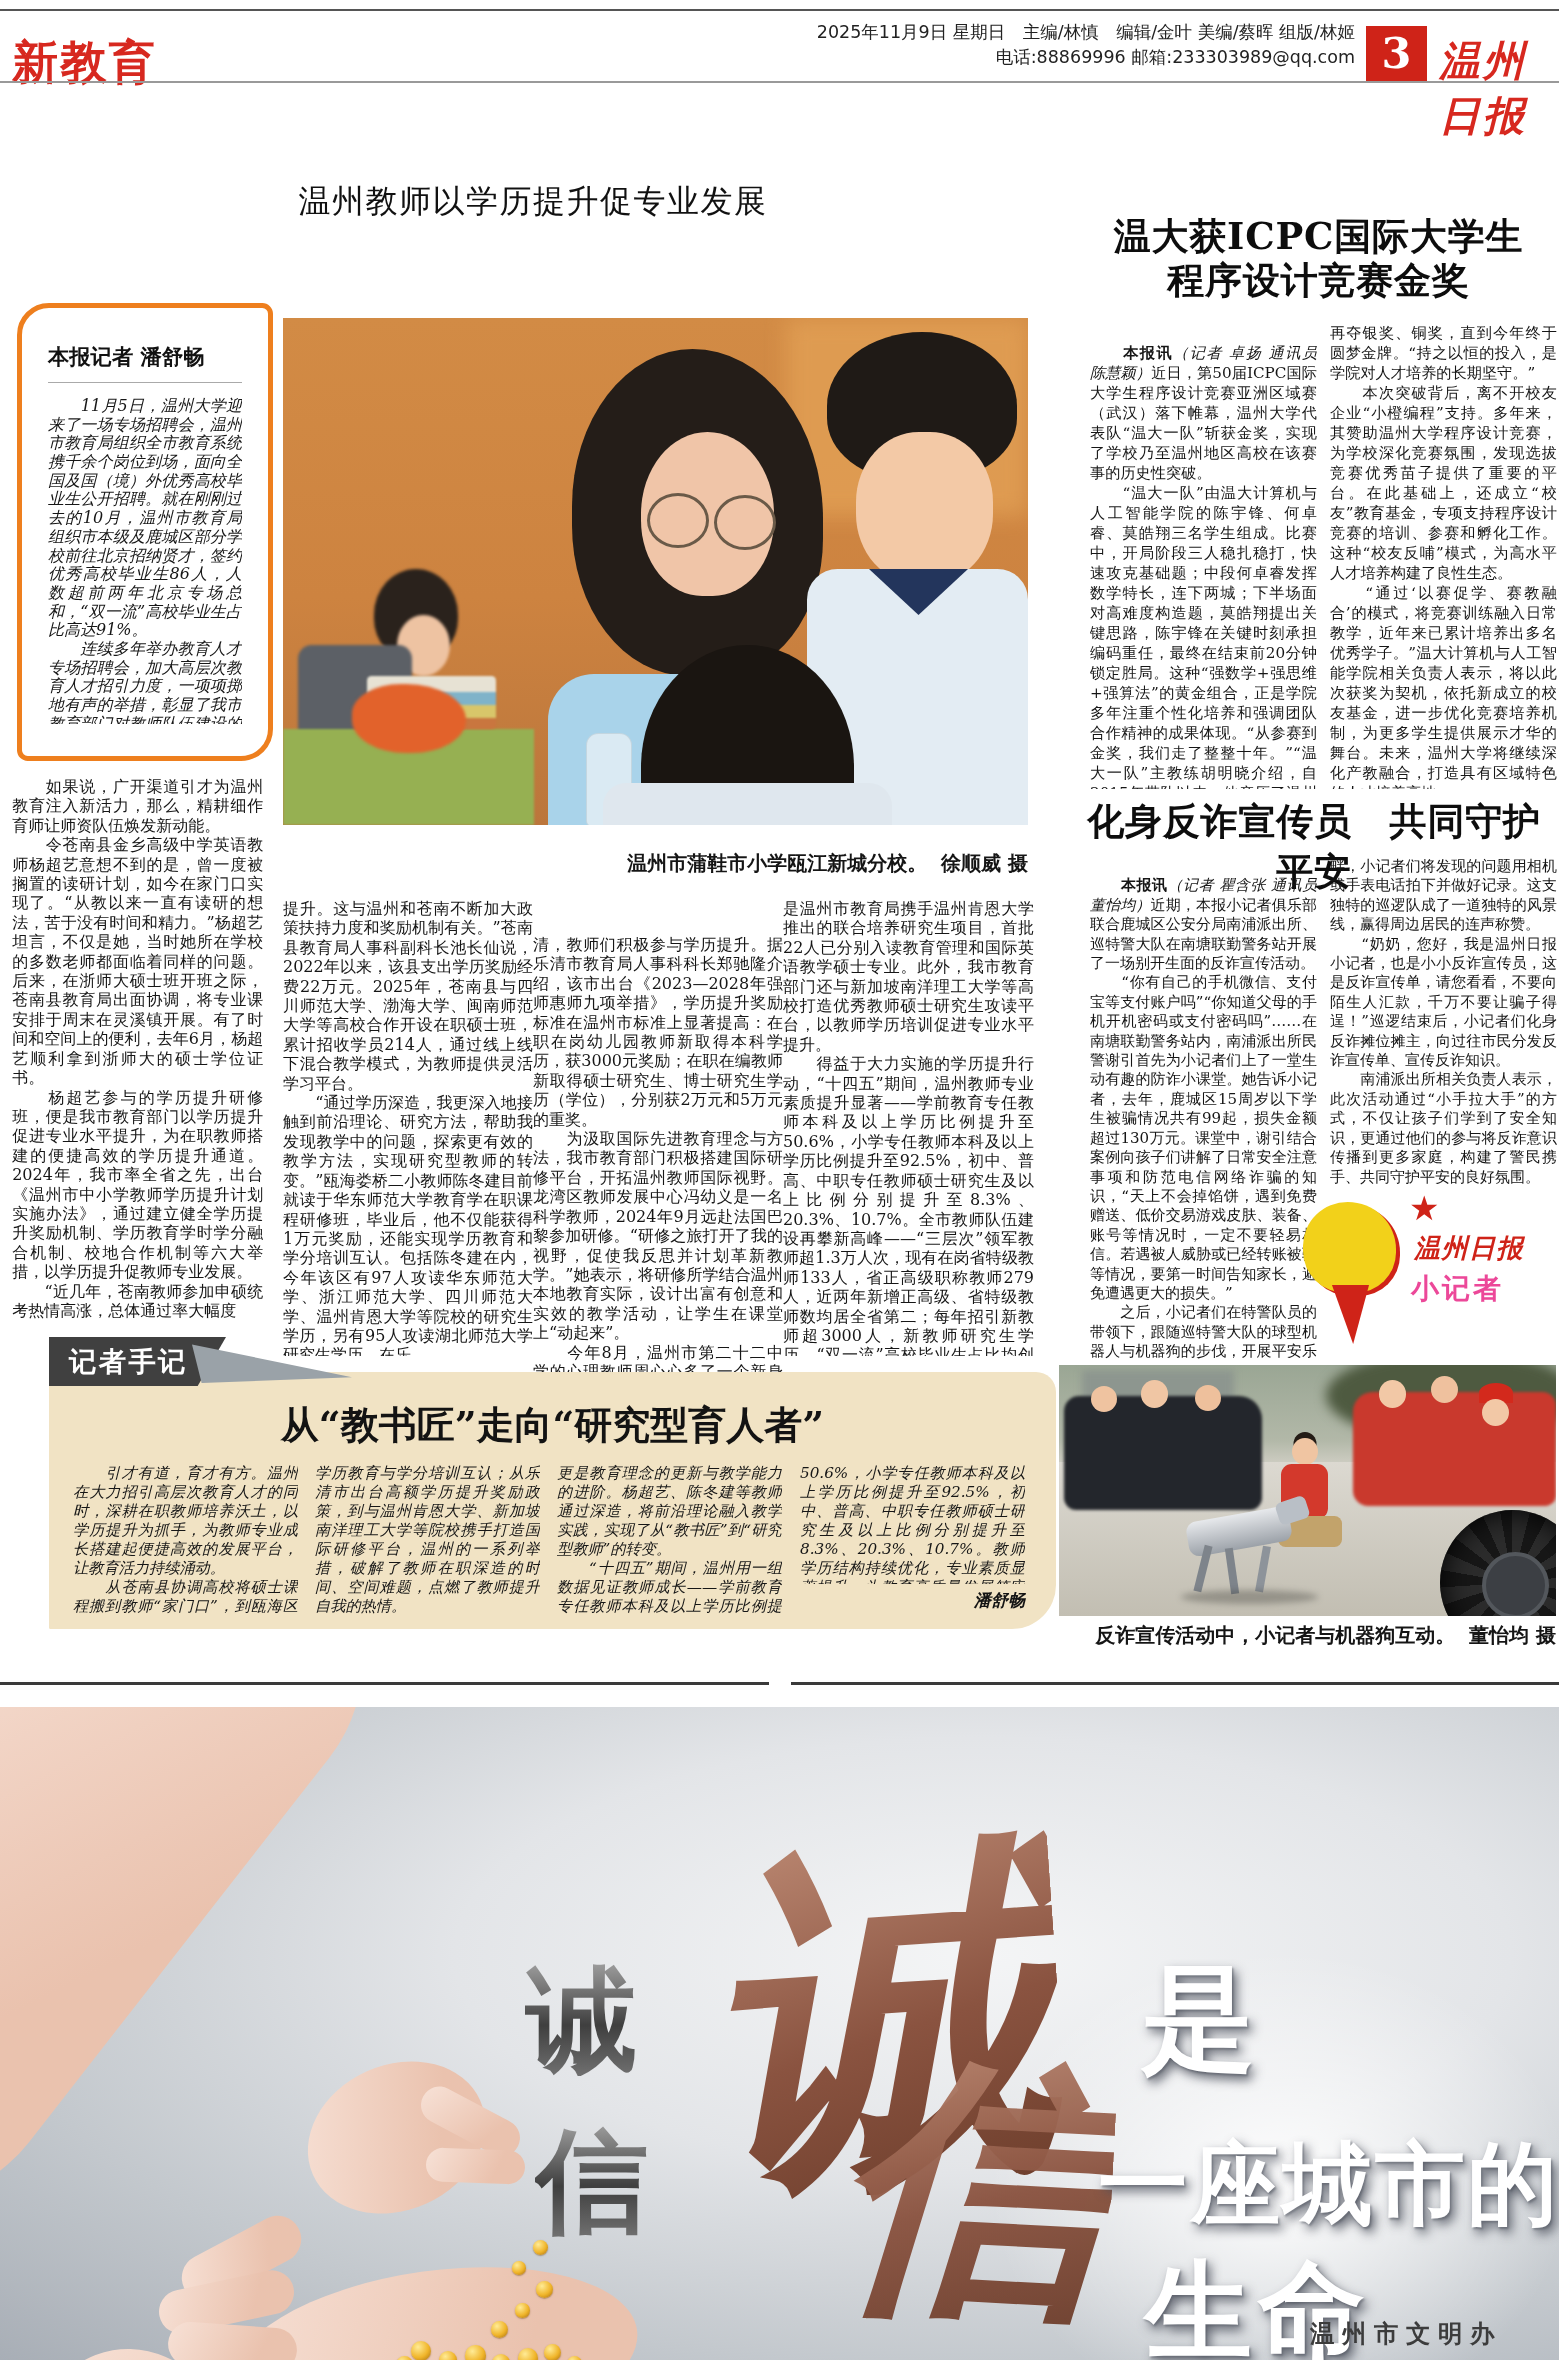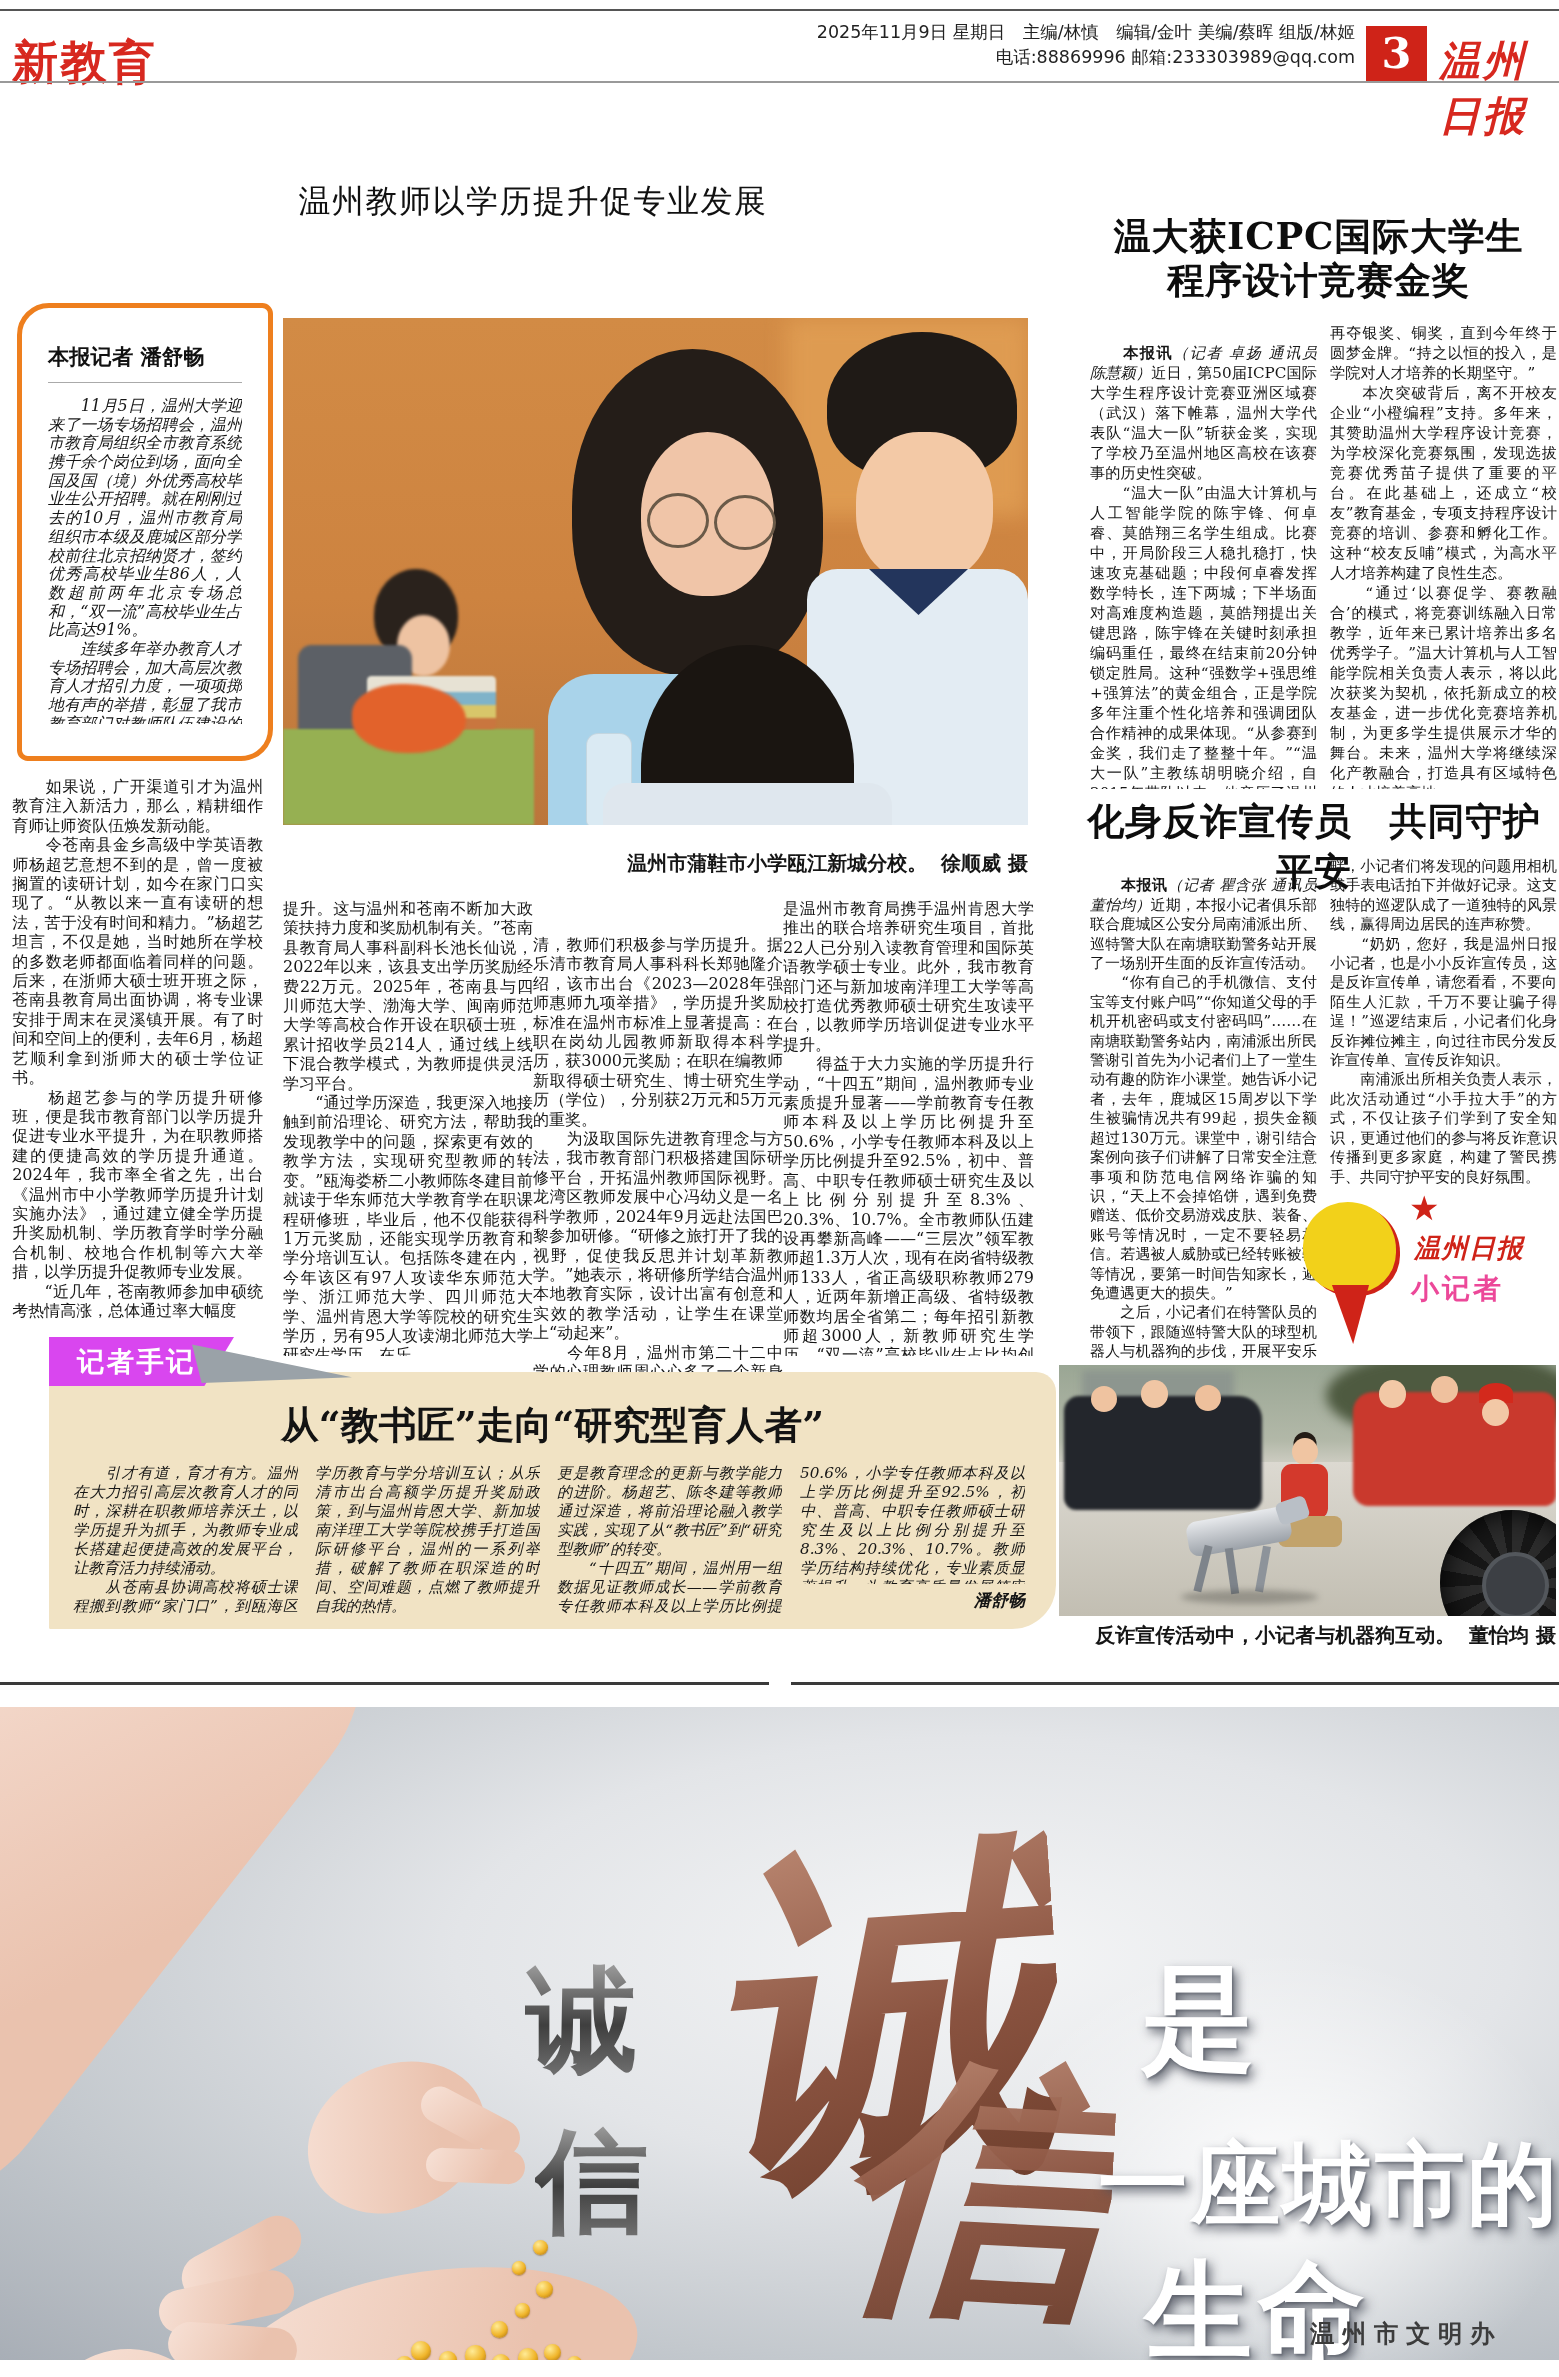--- a/index.html
+++ b/index.html
@@ -20,21 +20,21 @@
   .headline{font-size:62px;font-weight:900;letter-spacing:-1.5px;text-align:center;color:#0c0c0c;}
   .obox{border:5.3px solid #ee7f1e;border-radius:32px 10.7px 32px 10.7px;background:#fff;}
   .byline{font-size:21.3px;font-weight:bold;color:#111;}
   .boxtext{font-size:16px;line-height:18.7px;font-style:italic;}
   .cap{font-size:20px;text-align:right;color:#151515;font-weight:bold;}
   .cap b{margin-left:13.7px;}
   .shead{font-size:37px;font-weight:bold;text-align:center;letter-spacing:0.8px;color:#0d0d0d;}
   .rcol{line-height:20px;font-size:15.2px;}
   .fzcol{line-height:19.4px;font-size:15px;}
   
-  .badge{background:#d946ef;color:#fff;font-weight:bold;font-size:27.4px;line-height:49px;padding-left:28px;
+  .badge{background:#404040;color:#fff;font-weight:bold;font-size:27.4px;line-height:49px;padding-left:20px;
          clip-path:polygon(0 0,100% 0,84% 100%,0 100%);letter-spacing:2.3px;}
   .badge-tri{background:#9aa2a8;clip-path:polygon(0 6%,100% 86%,6% 100%);}
   .panel{background:#f1e3c4;border-radius:1.5px 20px 44px 1.5px;}
   .ntitle{font-size:38px;font-weight:bold;text-align:center;color:#131313;}
   .ncol{font-size:15.2px;line-height:19px;font-style:italic;}
   .sig{font-size:17px;font-weight:bold;font-style:italic;text-align:right;}
   
   .chick{background:#f2d11a;border-radius:52% 56% 48% 50%;filter:drop-shadow(4.6px 3px 0 #cf2318);}
   .scarf{background:#cf2318;clip-path:polygon(15% 0,85% 0,55% 100%);}
   .star{color:#cf2318;font-size:34px;}

